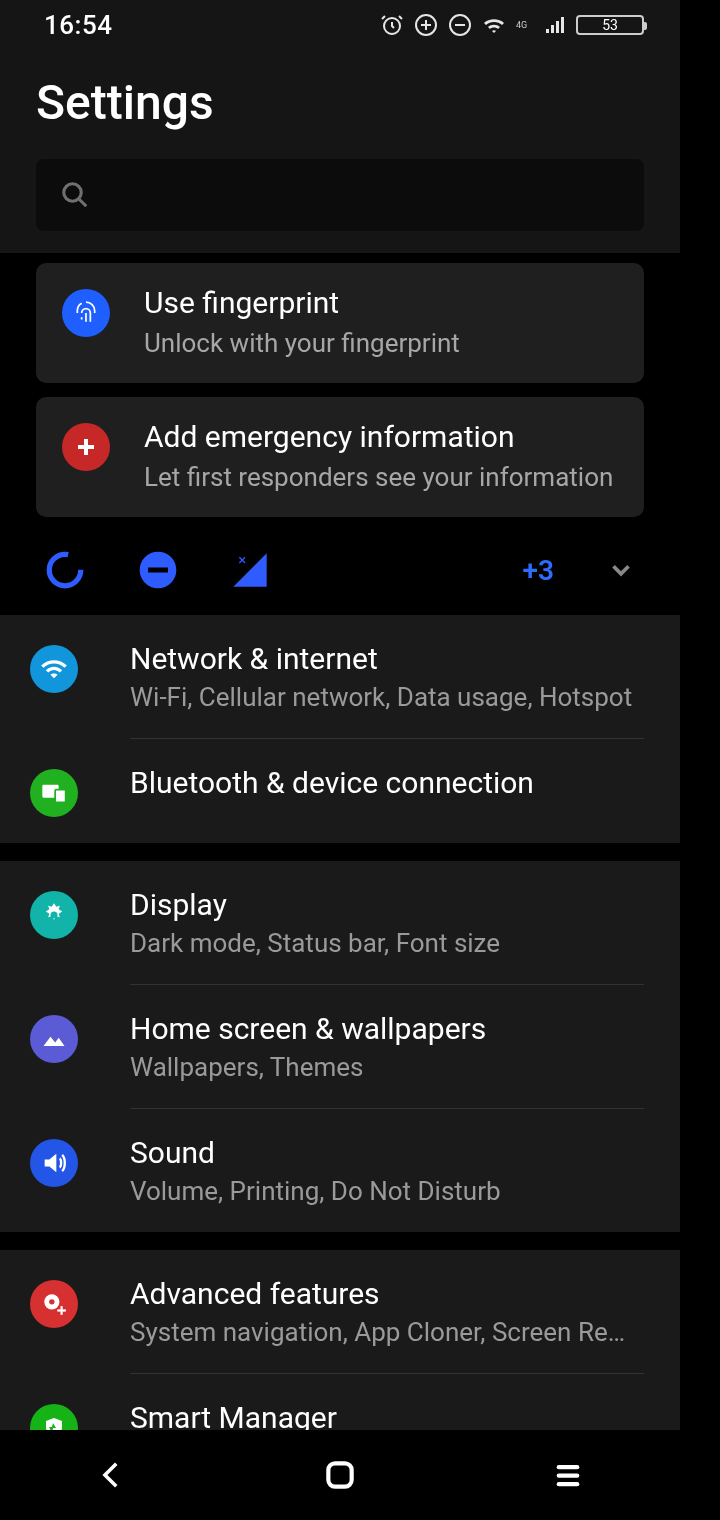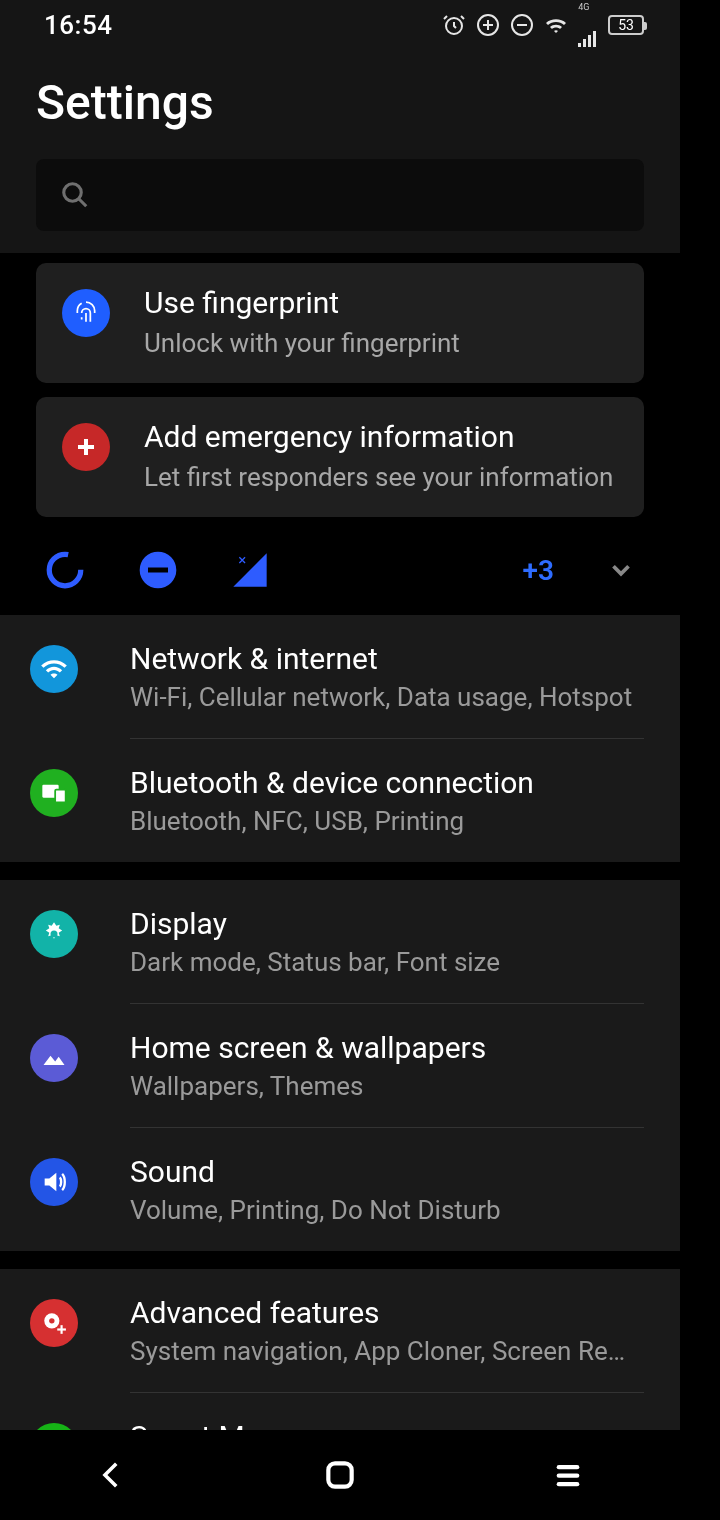--- a/index.html
+++ b/index.html
@@ -3,21 +3,21 @@
   <meta charset="utf-8">
   <style>
     * { margin:0; padding:0; box-sizing:border-box; -webkit-font-smoothing:antialiased; }
     html, body { width:720px; height:1520px; background:#000; font-family:-apple-system,Roboto,Arial,sans-serif; color:#fff; overflow:hidden; }
     .screen { width:680px; height:1520px; background:#151515; display:flex; flex-direction:column; position:relative; }
 
     
     .status-bar { height:50px; display:flex; align-items:center; justify-content:space-between; padding:0 36px 0 44px; background:#151515; }
     .status-time { font-size:26px; font-weight:500; letter-spacing:0.5px; }
     .status-icons { display:flex; align-items:center; gap:10px; }
-    .battery-box { border:2px solid #ccc; border-radius:4px; padding:1px 8px; font-size:14px; line-height:1; position:relative; }
+    .battery-box { border:2px solid #ccc; border-radius:4px; padding:1px 24px; font-size:14px; line-height:1; position:relative; }
     .battery-box::after { content:''; position:absolute; right:-5px; top:5px; width:3px; height:8px; background:#ccc; border-radius:0 2px 2px 0; }
 
     
     .page-header { padding:24px 36px 28px; background:#151515; }
     .page-title { font-size:48px; font-weight:500; }
 
     
     .search-wrap { padding:0 36px 22px; background:#151515; }
     .search-bar { background:#0c0c0c; border-radius:8px; height:72px; display:flex; align-items:center; padding:0 24px; }
     .search-placeholder { color:#6f6f6f; font-size:27px; margin-left:20px; }
@@ -68,21 +68,21 @@
           <circle cx="12" cy="12" r="10"></circle>
           <path d="M12 7v10M7 12h10"></path>
         </svg>
       <svg width="24" height="24" viewBox="0 0 24 24" fill="none" stroke="#e6e6e6" stroke-width="2">
           <circle cx="12" cy="12" r="10"></circle>
           <path d="M7 12h10"></path>
         </svg>
       <svg width="24" height="24" viewBox="0 0 24 24" fill="#e6e6e6">
           <path d="M12 20l-2-2c1-1 3-1 4 0zM6 14c3-3 9-3 12 0l-2 2c-2-2-6-2-8 0zM2 10c5-5 15-5 20 0l-2 2c-4-4-12-4-16 0z"></path>
         </svg>
-      <div style="display:flex;flex-direction:column;gap:19px;">
+      <div style="display:flex;flex-direction:row;align-items:center;gap:19px;">
         <span style="font-size:9px;color:#ccc;line-height:1">4G</span>
         <svg width="20" height="16" viewBox="0 0 20 16" fill="#e6e6e6">
             <rect x="0" y="12" width="3" height="4"></rect>
             <rect x="5" y="8" width="3" height="8"></rect>
             <rect x="10" y="4" width="3" height="12"></rect>
             <rect x="15" y="0" width="3" height="16"></rect>
           </svg>
       </div>
       <span class="battery-box">53</span>
     </div>
@@ -163,21 +163,20 @@
       <div class="divider"></div>
       <div class="row">
         <div class="row-icon" style="background:#20b020">
           <svg width="28" height="28" viewBox="0 0 24 24" fill="#fff">
               <rect x="2" y="5" width="14" height="11" rx="1"></rect>
               <rect x="13" y="9" width="9" height="11" rx="1" stroke="#20b020" stroke-width="1.5"></rect>
             </svg>
         </div>
         <div class="row-text">
           <div class="row-title">Bluetooth &amp; device connection</div>
-          <div class="row-sub">Bluetooth, NFC, USB, Printing</div>
         </div>
       </div>
     </div>
 
     <div class="gap"></div>
 
     <div class="section">
       <div class="row">
         <div class="row-icon" style="background:#12b3a8">
           <svg width="28" height="28" viewBox="0 0 24 24" fill="#fff">

